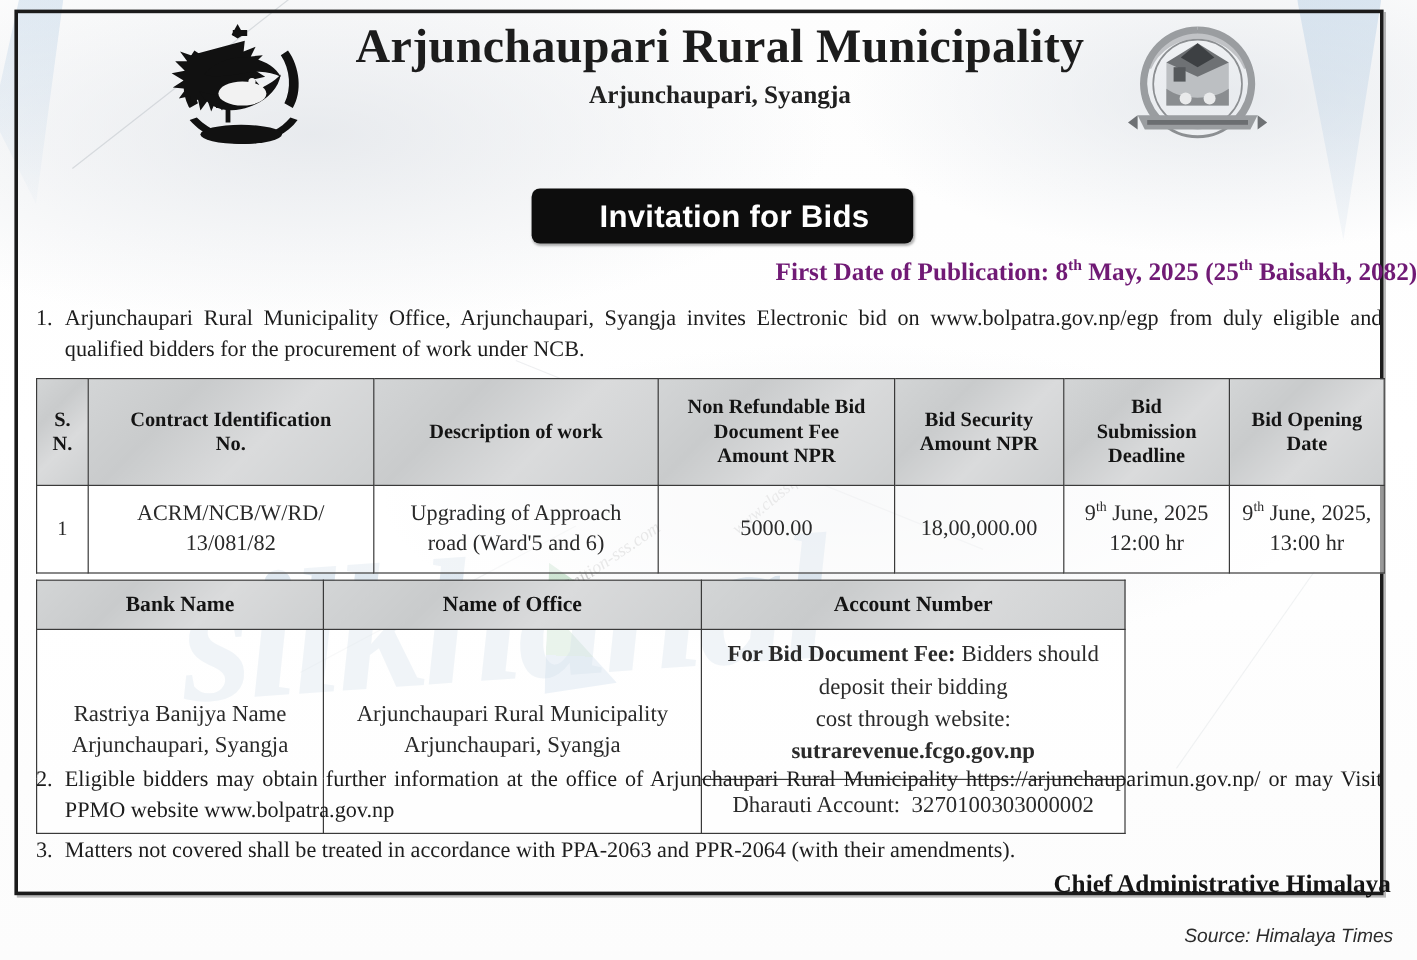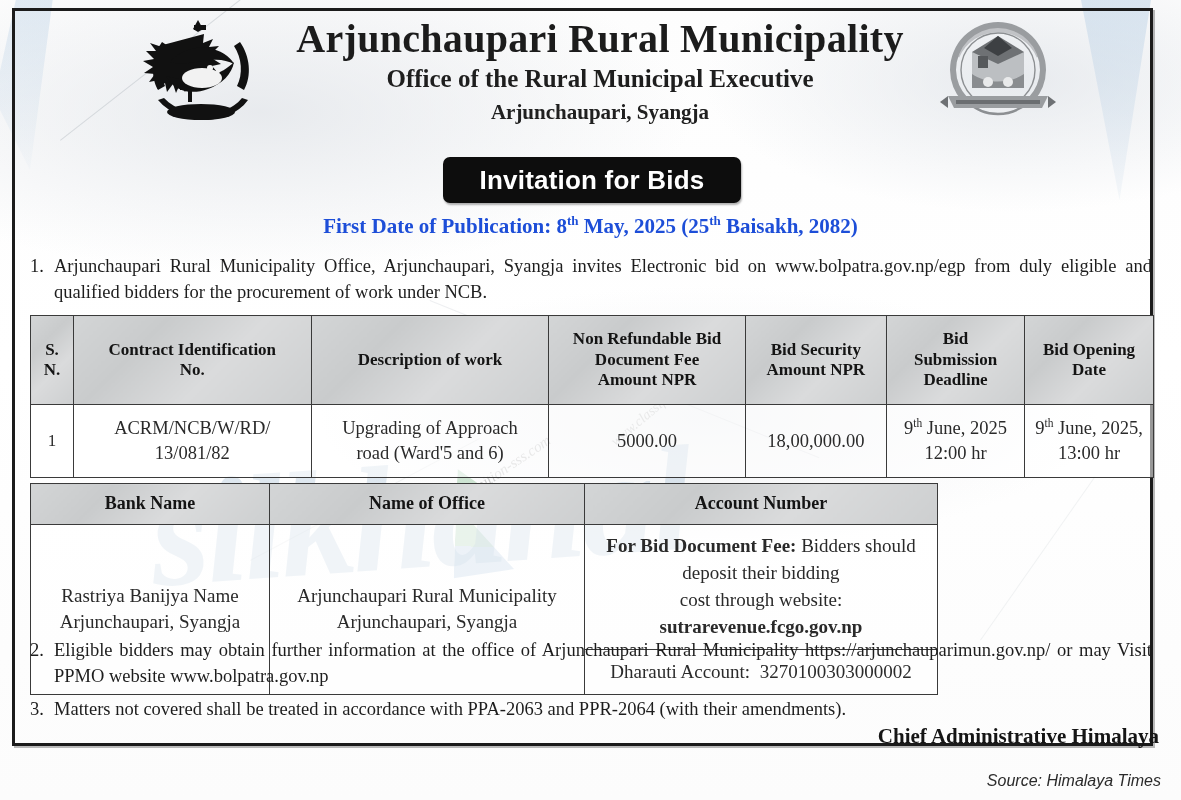--- a/index.html
+++ b/index.html
@@ -93,28 +93,29 @@
   }
   .org-place{
     font-size:21px;font-weight:700;margin-top:7px;color:#202020;
   }
   
   #banner{
     position:absolute;left:443px;top:157px;width:298px;height:46px;
     background:#0d0d0d;border-radius:7px;
     display:flex;align-items:center;justify-content:center;
     box-shadow:1px 2px 2px rgba(0,0,0,.3);
+    padding-left:20px;
   }
   #banner-text{
     color:#ffffff;font-family:"Liberation Sans", sans-serif;
     font-size:26px;font-weight:700;letter-spacing:.2px;
   }
   #pubdate{
-    position:absolute;left:0;top:213px;width:1181px;text-align:center;
-    font-size:21px;font-weight:700;color:#1d4ed8;
+    position:absolute;left:0;top:213px;width:1181px;text-align:right;
+    font-size:21px;font-weight:700;color:#701a75;
   }
   sup{font-size:.62em;vertical-align:super;}
 
   
   .clause{
     position:absolute;display:flex;
     font-size:18.5px;line-height:1.42;color:#1d1d1d;
   }
   .clause .num{width:30px;flex:0 0 30px;padding-left:6px;box-sizing:border-box;}
   .clause .body{flex:1;text-align:justify;}
@@ -233,21 +234,20 @@
         <path d="M20 84 h100 l-6 12 h-88z" fill="#9a9da0"></path>
         <path d="M20 84 l-8 6 8 6z" fill="#6e7174"></path>
         <path d="M120 84 l8 6 -8 6z" fill="#6e7174"></path>
         <rect x="28" y="88" width="84" height="4" fill="#4c4f52" opacity=".6"></rect>
       </g>
     </svg>
   </div>
 
   <div class="org-block">
     <div class="org-name">Arjunchaupari Rural Municipality</div>
-    <div class="org-sub">Office of the Rural Municipal Executive</div>
     <div class="org-place">Arjunchaupari, Syangja</div>
   </div>
 </div>
 
 <div id="banner">
   <span id="banner-text">Invitation for Bids</span>
 </div>
 
 <div id="pubdate">
   <span>First Date of Publication: 8</span><sup>th</sup><span> May, 2025 (25</span><sup>th</sup><span> Baisakh, 2082)</span>

